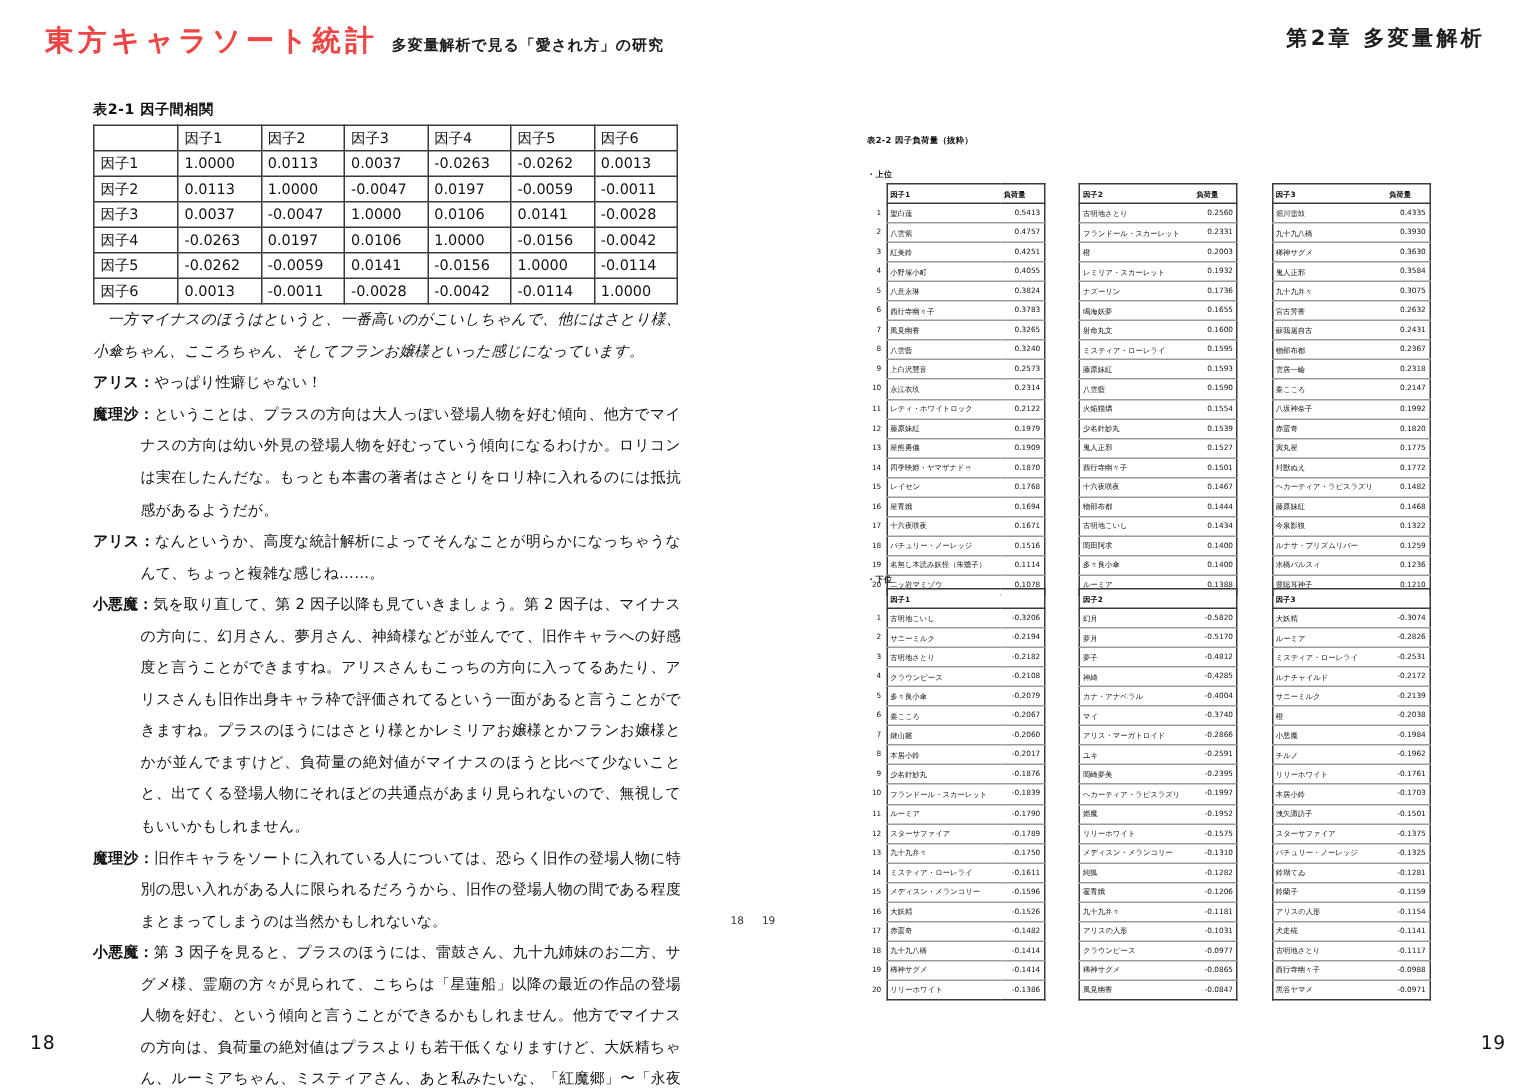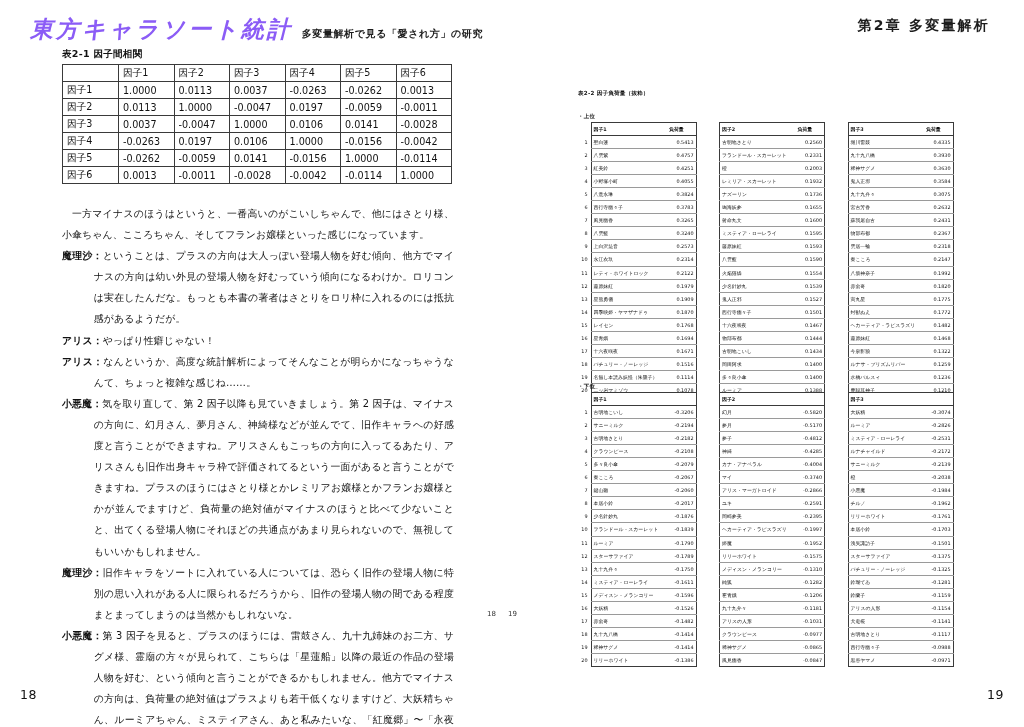--- a/index.html
+++ b/index.html
@@ -33,26 +33,25 @@
   .running-head-left {
     position: absolute;
     top: 14px;
     left: 30px;
     display: flex;
     align-items: baseline;
     gap: 9px;
     white-space: nowrap;
   }
   .book-title {
-    font-size: 23px;
+    font-size: 19px;
     font-weight: 700;
     letter-spacing: 3px;
-    color: #8b5cf6;
+    color: #ef4444;
     font-family: "DejaVu Sans", "Liberation Sans", sans-serif;
-    font-style: italic;
   }
   .book-subtitle {
     font-size: 10px;
     font-weight: 600;
     letter-spacing: 0.6px;
     color: #1d1d1d;
     font-family: Liberation Mono, monospace;
   }
   .running-head-right {
     position: absolute;
@@ -91,21 +90,21 @@
   .table-caption {
     font-size: 9.5px;
     font-weight: 700;
     color: #111;
     letter-spacing: 0.3px;
     margin-bottom: 3px;
   }
   #corr-block {
     position: absolute;
     left: 62px;
-    top: 48px;
+    top: 67px;
     width: 316px;
   }
   table.corr {
     border-collapse: collapse;
     width: 390px;
     table-layout: fixed;
     font-size: 9.6px;
   }
   table.corr th, table.corr td {
     border: 1px solid #3a3a3a;
@@ -134,21 +133,21 @@
     font-size: 9.9px;
     line-height: 21.1px;
     color: #111;
     letter-spacing: 0.15px;
   }
   #body-copy p {
     margin: 0;
     text-align: justify;
     text-justify: inter-character;
   }
-  #body-copy p.indent-first { text-indent: 1em; }
+  #body-copy p.indent-first { text-indent: 1em; font-style: italic; }
   #body-copy p.hang {
     padding-left: 3.2em;
     text-indent: -3.2em;
   }
   .speaker { font-weight: 700; }
 
   
   #loadings-caption {
     position: absolute;
     left: 578px;
@@ -315,22 +314,22 @@
               <td>-0.0042</td>
               <td>-0.0114</td>
               <td>1.0000</td>
             </tr>
           </tbody>
       </table>
     </div>
 
     <div id="body-copy">
         <p class="indent-first"><span>一方マイナスのほうはというと、一番高いのがこいしちゃんで、他にはさとり様、小傘ちゃん、こころちゃん、そしてフランお嬢様といった感じになっています。</span></p>
+        <p class="hang"><span class="speaker">アリス：</span><span>やっぱり性癖じゃない！</span></p>
         <p class="hang"><span class="speaker">魔理沙：</span><span>ということは、プラスの方向は大人っぽい登場人物を好む傾向、他方でマイナスの方向は幼い外見の登場人物を好むっていう傾向になるわけか。ロリコンは実在したんだな。もっとも本書の著者はさとりをロリ枠に入れるのには抵抗感があるようだが。</span></p>
-        <p class="hang"><span class="speaker">アリス：</span><span>やっぱり性癖じゃない！</span></p>
         <p class="hang"><span class="speaker">アリス：</span><span>なんというか、高度な統計解析によってそんなことが明らかになっちゃうなんて、ちょっと複雑な感じね……。</span></p>
         <p class="hang"><span class="speaker">小悪魔：</span><span>気を取り直して、第 2 因子以降も見ていきましょう。第 2 因子は、マイナスの方向に、幻月さん、夢月さん、神綺様などが並んでて、旧作キャラへの好感度と言うことができますね。アリスさんもこっちの方向に入ってるあたり、アリスさんも旧作出身キャラ枠で評価されてるという一面があると言うことができますね。プラスのほうにはさとり様とかレミリアお嬢様とかフランお嬢様とかが並んでますけど、負荷量の絶対値がマイナスのほうと比べて少ないことと、出てくる登場人物にそれほどの共通点があまり見られないので、無視してもいいかもしれません。</span></p>
         <p class="hang"><span class="speaker">魔理沙：</span><span>旧作キャラをソートに入れている人については、恐らく旧作の登場人物に特別の思い入れがある人に限られるだろうから、旧作の登場人物の間である程度まとまってしまうのは当然かもしれないな。</span></p>
         <p class="hang"><span class="speaker">小悪魔：</span><span>第 3 因子を見ると、プラスのほうには、雷鼓さん、九十九姉妹のお二方、サグメ様、霊廟の方々が見られて、こちらは「星蓮船」以降の最近の作品の登場人物を好む、という傾向と言うことができるかもしれません。他方でマイナスの方向は、負荷量の絶対値はプラスよりも若干低くなりますけど、大妖精ちゃん、ルーミアちゃん、ミスティアさん、あと私みたいな、「紅魔郷」〜「永夜抄」のあたりの登場人物が多く見られ、この頃の作品の登場人物に対する好感度と言うことができそうです。第 4 因子は、プラスのほ</span></p>
       </div>
 
     <div class="folio folio-left">18</div>
   </div>
 
   <div class="page">

